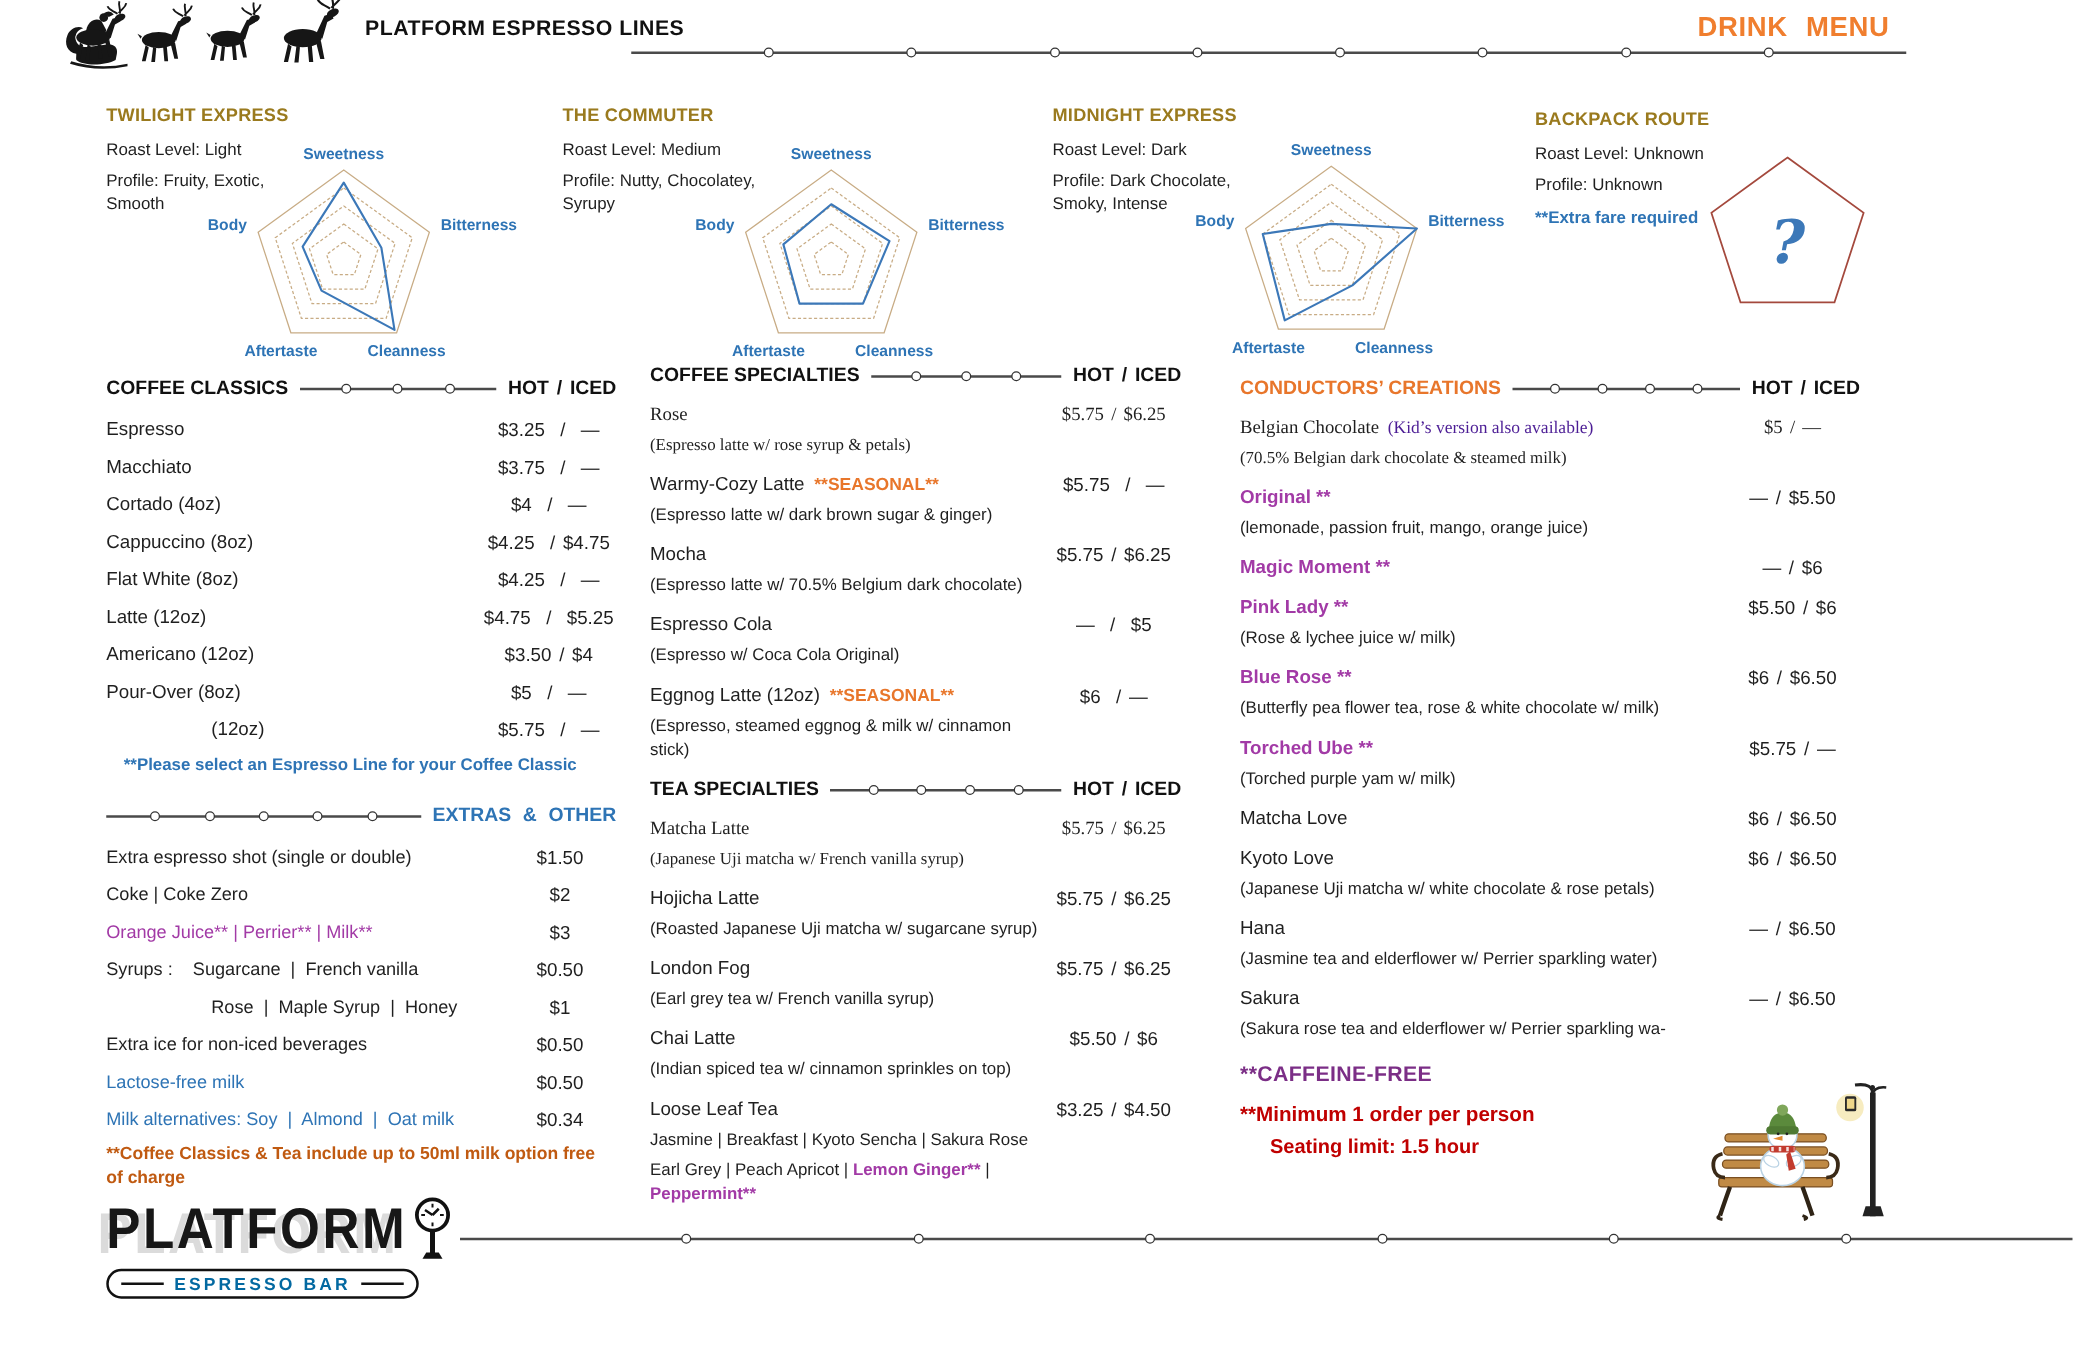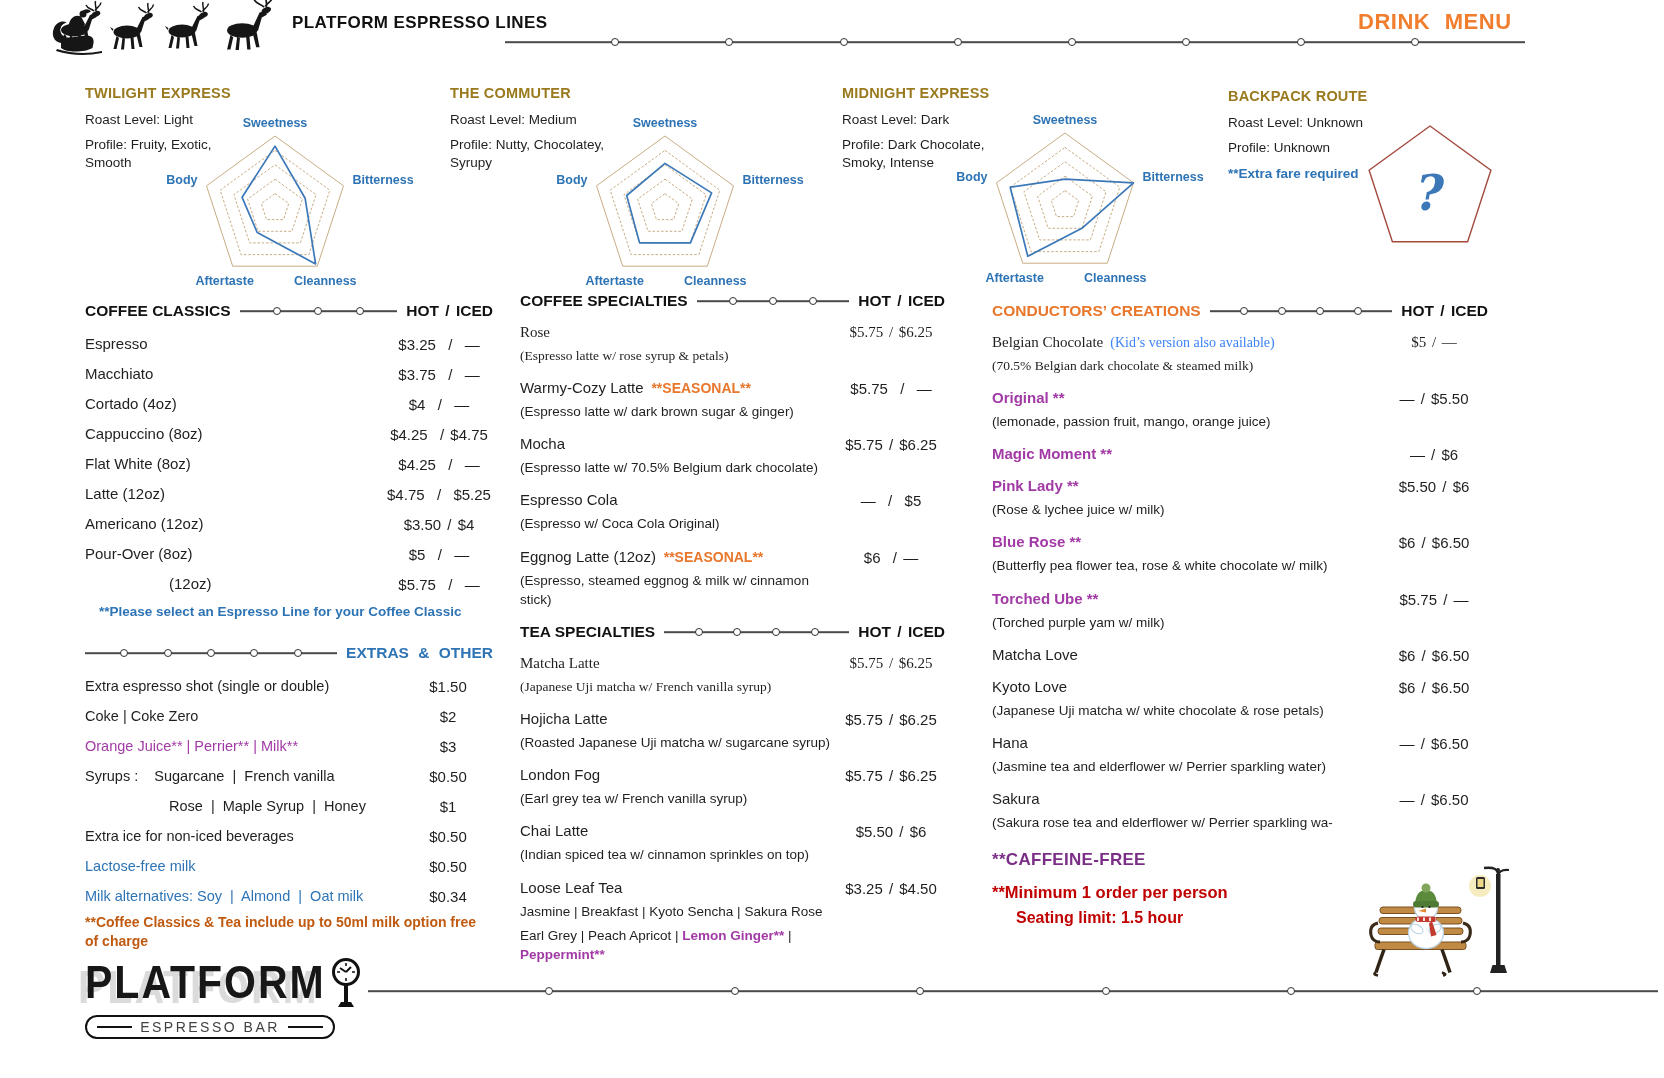--- a/index.html
+++ b/index.html
@@ -27,21 +27,21 @@
   .sec-head{display:flex;align-items:center;gap:9px;}
   .sec-title{font-size:15.5px;font-weight:bold;color:#111;white-space:nowrap;}
   .sec-title.blue{color:#2E74B5;word-spacing:5px;}
   .sec-title.orange{color:#E8762B;}
   .rail.grow{flex:1;}
   .price-head{font-size:15.5px;font-weight:bold;color:#111;white-space:nowrap;word-spacing:2px;}
   .mrow{display:flex;align-items:flex-start;}
   .mleft{flex:1;padding-right:4px;}
   .mname{font-size:15px;white-space:pre-wrap;}
   .mtag{font-size:14px;font-weight:bold;color:#E8762B;white-space:pre-wrap;}
-  .msuffix{font-size:14px;color:#3b82f6;white-space:pre-wrap;}
+  .msuffix{font-size:14px;color:#4c1d95;white-space:pre-wrap;}
   .mdesc{font-size:13.5px;margin-top:5px;line-height:1.42;white-space:pre-wrap;}
   .mprice{width:108px;text-align:center;font-size:15px;white-space:pre-wrap;word-spacing:2px;padding-top:1px;}
   .pb{color:#A23AA6;font-weight:bold;}
   .mrow.purple .mname{color:#A23AA6;}
   .mrow.purpleb .mname{color:#A23AA6;font-weight:bold;}
   .mrow.blue .mname{color:#2E74B5;}
   .mrow.indent .mname{padding-left:84px;}
   .items-classic .mrow{margin-top:12px;}
   .items-classic .mrow:first-child{margin-top:15px;}
   .items-extras .mrow{margin-top:12px;}
@@ -56,21 +56,21 @@
   .tea-head{margin-top:14px;}
   .caffeine{margin-top:18px;font-size:17px;font-weight:bold;color:#7B2E86;letter-spacing:.3px;}
   .minimum{margin-top:13px;font-size:16.5px;font-weight:bold;color:#C00000;}
   .seating{margin-top:7px;margin-left:24px;font-size:16px;font-weight:bold;color:#C00000;}
   
   .logo{margin-top:14px;width:260px;}
   .logo-top{display:flex;align-items:flex-start;}
   .logo-word{font-size:41px;font-weight:800;letter-spacing:2px;color:#171717;transform:scaleY(1.12);transform-origin:left bottom;line-height:1;text-shadow:-7px 4px 0 rgba(165,165,165,.40);}
   .logo-capsule{margin-top:4px;width:226px;border:2.5px solid #111;border-radius:14px;padding:2px 10px;display:flex;align-items:center;gap:8px;}
   .logo-capsule::before,.logo-capsule::after{content:"";flex:1;height:1.6px;background:#111;}
-  .logo-sub{font-size:14px;font-weight:normal;letter-spacing:2.5px;color:#404040;white-space:nowrap;}
+  .logo-sub{font-size:14px;font-weight:bold;letter-spacing:2.5px;color:#0369a1;white-space:nowrap;}
 </style>
 </head>
 <body>
 
 <div class="page">
 
   <svg class="abs" style="left:52px;top:1px;" width="235" height="62" viewBox="0 0 470 124">
     <g fill="#161616">
 
       <path d="M18,84 C4,82 -2,68 4,54 c4,-10 16,-16 25,-11 c-9,3 -14,10 -12,18 c2,9 10,13 20,12 l30,-4 c11,-1 18,5 16,15 l-2,10 c-16,9 -52,10 -63,0 z"></path>

